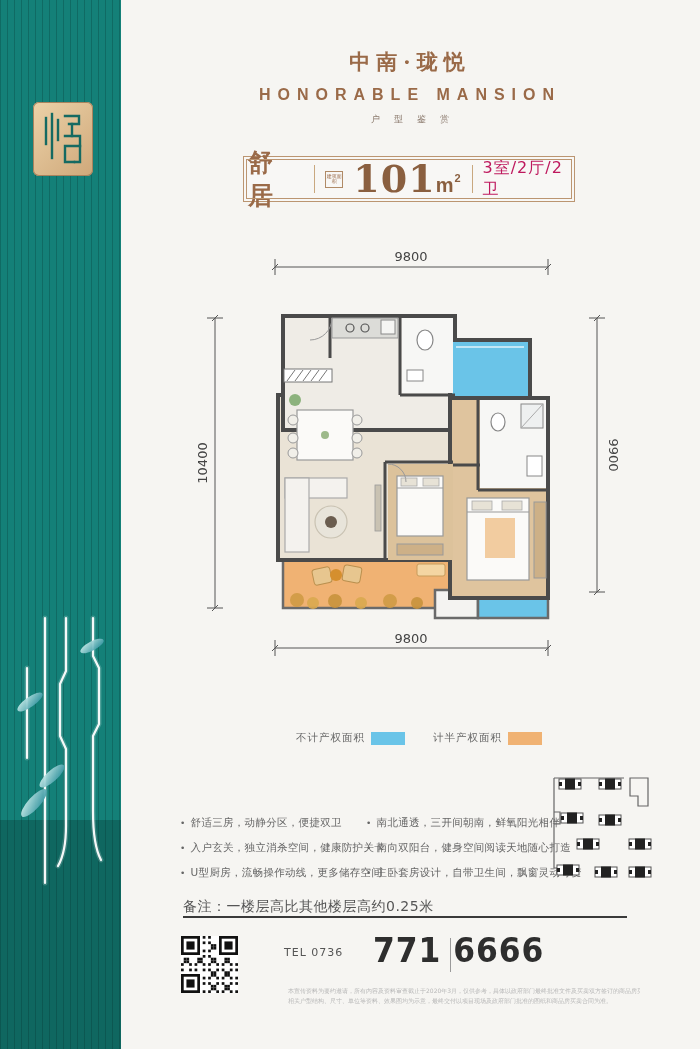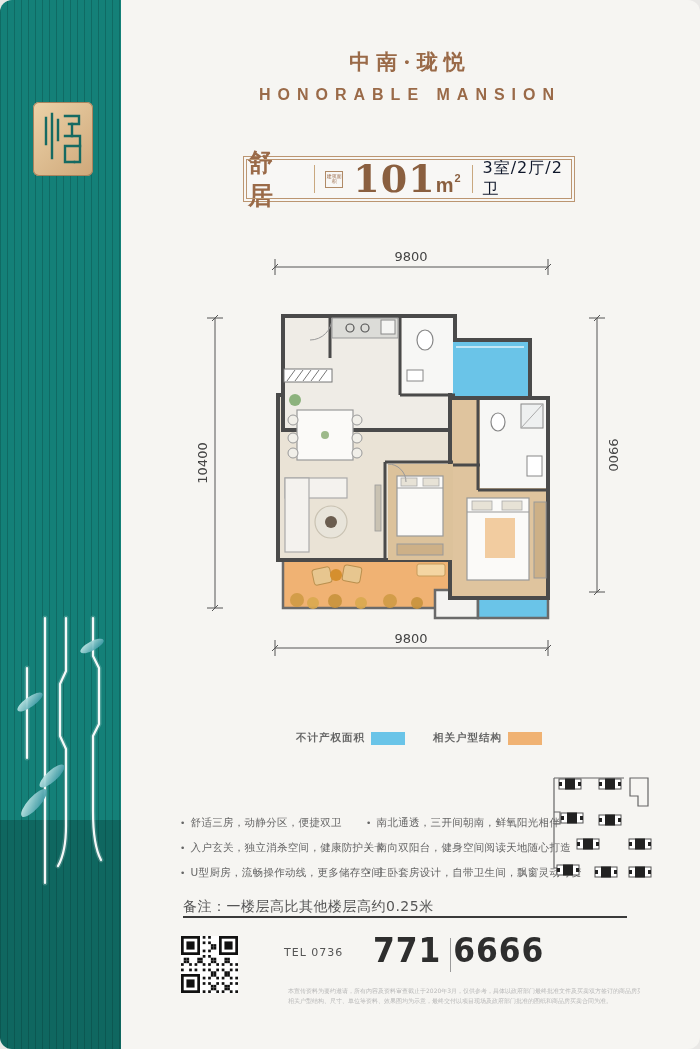--- a/index.html
+++ b/index.html
@@ -1,17 +1,17 @@
 <!DOCTYPE html>
 <html><head>
 <meta charset="utf-8">
 <style>
   html,body{margin:0;padding:0;background:#e9e8e6;}
   .page{position:relative;width:700px;height:1049px;background:#f6f5f2;overflow:hidden;
-        font-family:"DejaVu Sans",sans-serif;margin:0 auto;border-radius:12px;}
+        font-family:"DejaVu Sans",sans-serif;margin:0 auto;}
   
   .sidebar{position:absolute;left:0;top:0;width:121px;height:1049px;background:#148078;}
   .sidebar .stripes{position:absolute;inset:0;
      background:repeating-linear-gradient(90deg,rgba(0,30,28,.22) 0 1px,rgba(255,255,255,0) 1px 7px);}
   .sidebar .band{position:absolute;left:0;top:820px;width:121px;height:229px;background:rgba(2,38,35,.28);}
   .seal{position:absolute;left:33px;top:102px;width:60px;height:74px;border-radius:6px;
         background:linear-gradient(135deg,#ecd2a8,#cfa87a);box-shadow:0 0 0 1px #a8835d inset;
         display:flex;align-items:center;justify-content:center;}
   .seal svg{display:block;}
   .lineart{position:absolute;left:0;top:598px;width:121px;height:320px;}
@@ -24,25 +24,25 @@
   .badge{position:absolute;left:243px;top:156px;width:330px;height:44px;border:1px solid #bb9571;
          display:flex;align-items:center;justify-content:center;gap:10px;background:rgba(255,255,255,.25);}
   .badge::after{content:"";position:absolute;inset:2px;border:1px solid #bb9571;pointer-events:none;}
   .badge-name{font-family:"DejaVu Serif",serif;font-weight:bold;font-size:25px;letter-spacing:5px;color:#9a6a48;padding-left:4px;}
   .badge-sep{width:1px;height:28px;background:#c9a87f;}
   .area-chip{width:17px;height:15px;border:1px solid #b08a66;font-size:5px;line-height:1.1;color:#9a6a48;
              display:flex;align-items:center;justify-content:center;text-align:center;overflow:hidden;}
   .area-num{font-family:"DejaVu Serif",serif;font-weight:bold;font-size:38px;color:#8a5f3f;letter-spacing:1px;line-height:1;}
   .area-unit{font-family:Liberation Sans, sans-serif;font-weight:bold;font-size:20px;color:#8a5f3f;}
   .area-sup{font-size:11px;vertical-align:10px;}
-  .badge-rooms{font-size:16px;color:#0f172a;letter-spacing:1px;}
+  .badge-rooms{font-size:16px;color:#be185d;letter-spacing:1px;}
   
   .plan{position:absolute;left:185px;top:250px;width:440px;height:445px;}
   
-  .legend{position:absolute;left:296px;top:731px;display:flex;gap:28px;align-items:center;font-weight:bold;}
+  .legend{position:absolute;left:296px;top:731px;display:flex;gap:28px;align-items:center;}
   .legend-item{display:flex;align-items:center;gap:6px;}
   .legend-label{font-size:10.5px;color:#666;letter-spacing:1px;}
   .swatch{width:34px;height:13px;}
   
   .features-left{position:absolute;left:180px;top:816px;width:185px;}
   .features-right{position:absolute;left:366px;top:816px;width:262px;}
   .feature-item{font-size:10.5px;color:#666;margin-bottom:11px;letter-spacing:.3px;white-space:nowrap;}
   .feature-item::before{content:"•";margin-right:5px;color:#666;font-size:9px;}
   .note-line{position:absolute;left:183px;top:898px;font-size:14px;color:#555;letter-spacing:.5px;}
   .rule{position:absolute;left:183px;top:916px;width:444px;height:2px;background:#3a3a3a;}
@@ -103,20 +103,21 @@
         <ellipse cx="92" cy="48" rx="13" ry="4.5" transform="rotate(-28 92 48)"></ellipse>
         <ellipse cx="52" cy="178" rx="16" ry="5.5" transform="rotate(-42 52 178)"></ellipse>
         <ellipse cx="34" cy="205" rx="18" ry="6" transform="rotate(-48 34 205)"></ellipse>
       </g>
     </svg>
   </div>
 
   <div class="title-block">
     <div class="brand-title">中南·珑悦</div>
     <div class="brand-subtitle">HONORABLE  MANSION</div>
+    <div class="brand-tagline">户型鉴赏</div>
   </div>
 
   <div class="badge">
     <span class="badge-name">舒居</span>
     <span class="badge-sep"></span>
     <span class="area-chip">建筑面积</span>
     <span class="area-num"><span>101</span><span class="area-unit"><span>m</span><span class="area-sup">2</span></span></span>
     <span class="badge-sep"></span>
     <span class="badge-rooms">3室/2厅/2卫</span>
   </div>
@@ -253,21 +254,21 @@
       <rect x="232" y="314" width="28" height="12" rx="2" fill="#f4d5a2" stroke="#c79c5c" stroke-width="1"></rect>
     </g>
   </svg>
 
   <div class="legend">
     <div class="legend-item">
       <span class="legend-label">不计产权面积</span>
       <span class="swatch" style="background:#6ac4e8;"></span>
     </div>
     <div class="legend-item">
-      <span class="legend-label">相关户型结构</span>
+      <span class="legend-label">计半产权面积</span>
       <span class="swatch" style="background:#f0b273;"></span>
     </div>
   </div>
 
   <div class="features-left">
       <div class="feature-item">舒适三房，动静分区，便捷双卫</div>
       <div class="feature-item">入户玄关，独立消杀空间，健康防护关卡</div>
       <div class="feature-item">U型厨房，流畅操作动线，更多储存空间</div>
     </div>
   <div class="features-right">

